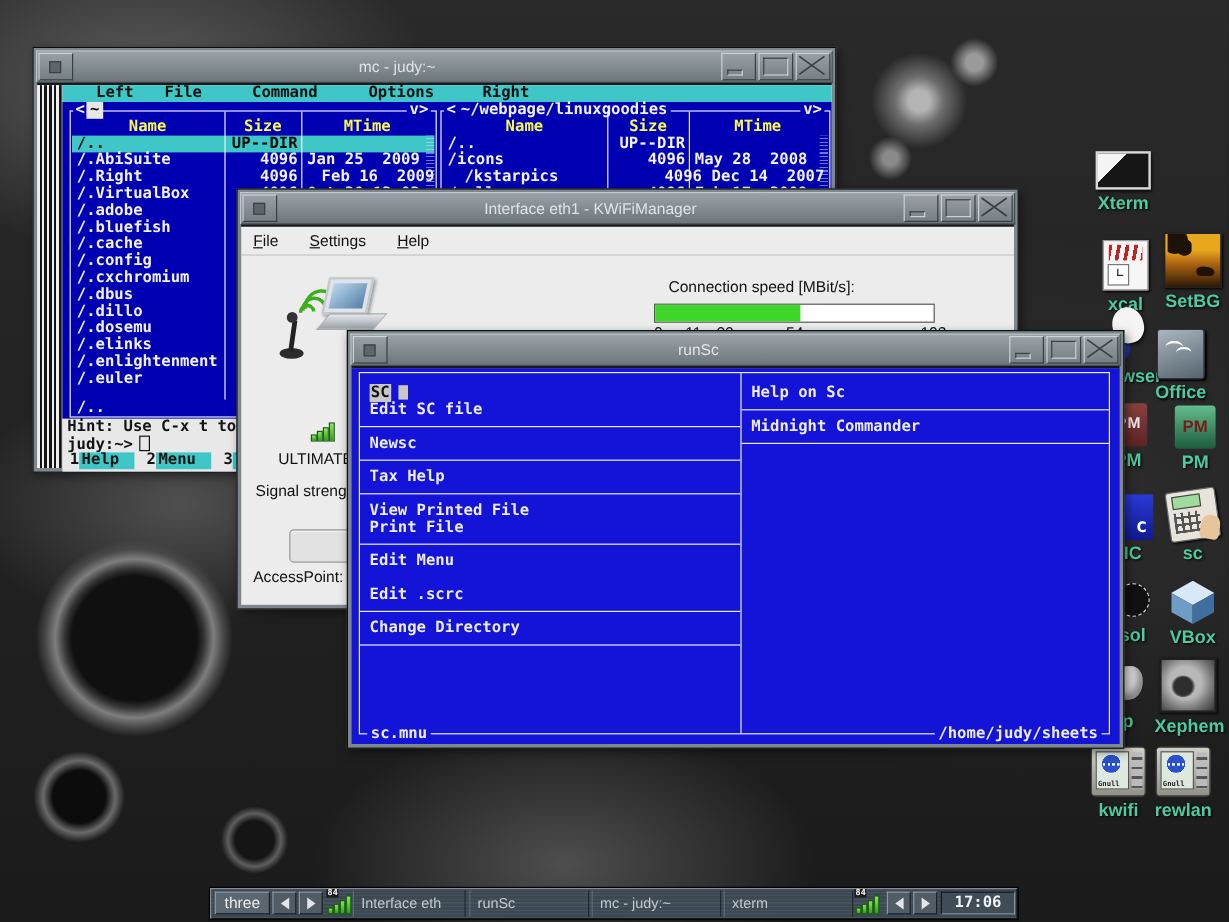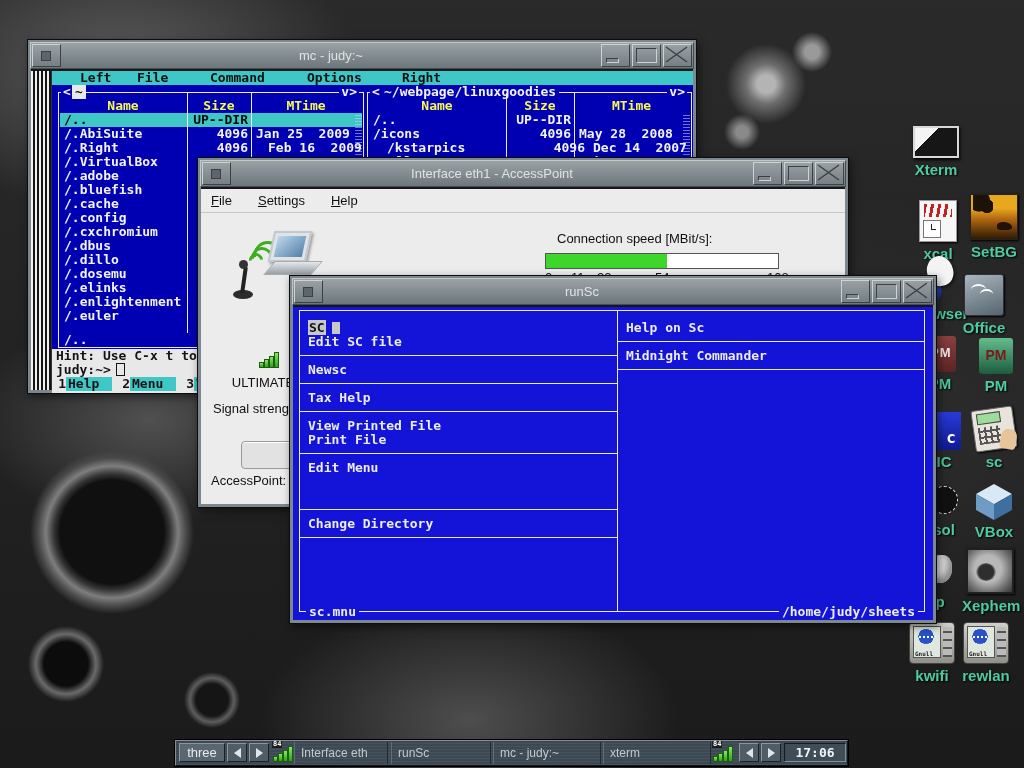--- a/index.html
+++ b/index.html
@@ -403,21 +403,21 @@
       </div>
     </div>
   </div>
 </div>
 
 <div class="win" id="kwifi-win">
   <div class="tbar">
     <div class="tbtn menu">
         <span class="dot"></span>
       </div>
-    <div class="ttitle">Interface eth1 - AccessPoint</div>
+    <div class="ttitle">Interface eth1 - KWiFiManager</div>
     <div class="tbtn">
         <span class="gmin"></span>
       </div>
     <div class="tbtn">
         <span class="gmax"></span>
       </div>
     <div class="tbtn">
         <svg class="gx" viewBox="0 0 23 17" preserveAspectRatio="none">
           <path d="M1 1 L22 16 M22 1 L1 16" stroke="#3a4044" stroke-width="1.4" fill="none"></path>
         </svg>
@@ -491,20 +491,21 @@
             <div class="rrow" style="top: 24px;">Edit SC file</div>
             <div class="rsep" style="top: 44px;"></div>
             <div class="rrow" style="top: 52px;">Newsc</div>
             <div class="rsep" style="top: 72px;"></div>
             <div class="rrow" style="top: 80px;">Tax Help</div>
             <div class="rsep" style="top: 100px;"></div>
             <div class="rrow" style="top: 122px;">Print File</div>
             <div class="rrow" style="top: 108px;">View Printed File</div>
             <div class="rsep" style="top: 142px;"></div>
             <div class="rrow" style="top: 150px;">Edit Menu</div>
+            <div class="rrow" style="top: 178px;">Edit .scrc</div>
             <div class="rsep" style="top: 198px;"></div>
             <div class="rrow" style="top: 206px;">Change Directory</div>
             <div class="rsep" style="top: 226px;"></div>
           </div>
         <div id="runsc-div"></div>
         <div id="runsc-rcol">
             <div class="rrow" style="top: 10px;">Help on Sc</div>
             <div class="rsep" style="top: 30px;"></div>
             <div class="rrow" style="top: 38px;">Midnight Commander</div>
             <div class="rsep" style="top: 58px;"></div>

